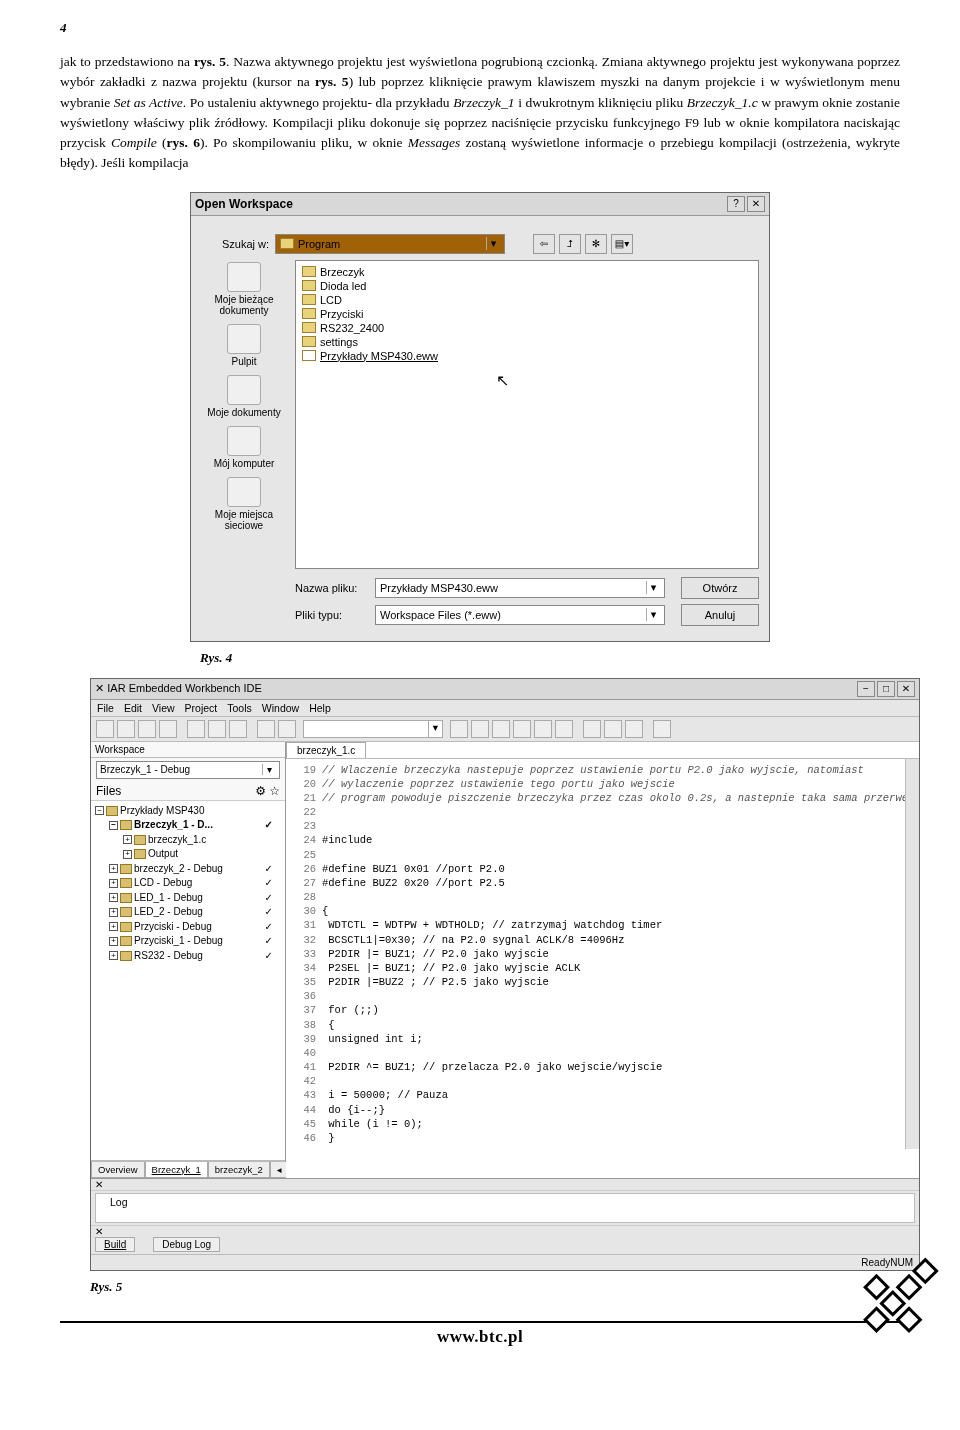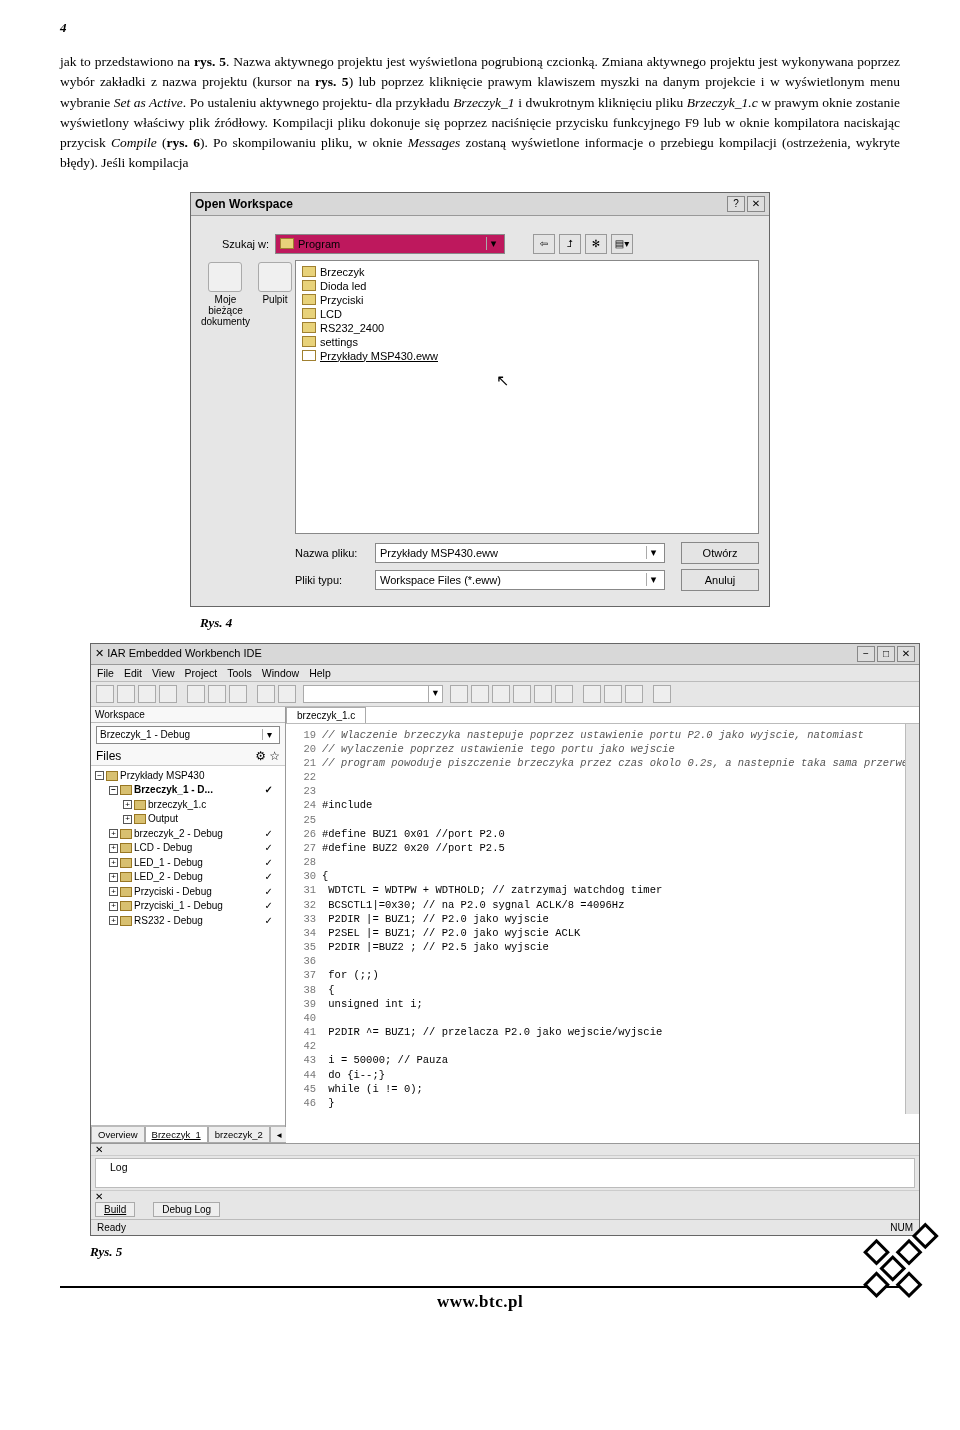--- a/index.html
+++ b/index.html
@@ -15,29 +15,29 @@
 
   
   .dlg1 { width: 580px; border: 1px solid #666; margin: 0 auto 6px auto; background: #e6e6e6; font-family: Tahoma, Arial, sans-serif; font-size: 11px; }
   .dlg1-title { display: flex; align-items: center; justify-content: space-between; padding: 3px 4px; background: #d8d8d8; border-bottom: 1px solid #999; }
   .dlg1-title-text { font-weight: bold; font-size: 12px; }
   .dlg1-title-btns { display: flex; gap: 2px; }
   .title-btn { width: 18px; height: 16px; border: 1px solid #888; background: #ddd; font-size: 10px; display: flex; align-items: center; justify-content: center; }
   .dlg1-body { padding: 18px 10px 10px 10px; }
   .look-in-row { display: flex; align-items: center; gap: 6px; margin-bottom: 6px; }
   .look-in-label { width: 68px; text-align: right; }
-  .look-in-combo { flex: 0 0 230px; height: 20px; border: 1px solid #888; background: #be185d; display: flex; align-items: center; padding: 0 4px; gap: 4px; }
+  .look-in-combo { flex: 0 0 230px; height: 20px; border: 1px solid #888; background: #a16207; display: flex; align-items: center; padding: 0 4px; gap: 4px; }
   .folder-glyph { width: 14px; height: 11px; background: #e8d27a; border: 1px solid #a08030; }
   .nav-btns { display: flex; gap: 4px; margin-left: 22px; }
   .nav-btn { width: 22px; height: 20px; border: 1px solid #999; background: #e4e4e4; display:flex;align-items:center;justify-content:center;font-size:10px; }
   .dlg1-main { display: flex; gap: 8px; }
-  .places { width: 86px; display: flex; gap: 8px; padding-top: 2px; }
+  .places { width: 86px; display: flex; flex-direction: column; gap: 8px; padding-top: 2px; }
   .place { display: flex; flex-direction: column; align-items: center; gap: 2px; text-align: center; font-size: 10px; line-height: 1.1; }
   .place-icon { width: 34px; height: 30px; border: 1px solid #aaa; background: #f0f0f0; border-radius: 3px; }
-  .file-pane { flex: 1; border: 1px solid #888; background: #fff; height: 274px; padding: 4px 6px; position: relative; }
+  .file-pane { flex: 1; border: 1px solid #888; background: #fff; height: 309px; padding: 4px 6px; position: relative; }
   .file-item { display: flex; align-items: center; gap: 4px; font-size: 11px; padding: 1px 0; }
   .file-item.sel { text-decoration: underline; }
   .cursor { position: absolute; left: 200px; top: 110px; font-size: 16px; }
   .bottom-rows { margin-top: 8px; padding-left: 94px; }
   .b-row { display: flex; align-items: center; gap: 6px; margin-bottom: 5px; }
   .b-label { width: 74px; text-align: left; }
   .b-combo { flex: 0 0 290px; height: 20px; border: 1px solid #888; background: #fff; display: flex; align-items: center; padding: 0 4px; }
   .b-btn { width: 78px; height: 22px; border: 1px solid #888; background: #e4e4e4; display:flex;align-items:center;justify-content:center;margin-left:auto; }
   .drop-arrow { margin-left:auto; width:14px; border-left:1px solid #aaa; text-align:center; }
 
@@ -68,21 +68,21 @@
   .code { font-family: 'Courier New', monospace; font-size:10.5px; line-height:1.35; padding:4px 8px; height:390px; overflow:hidden; position:relative; color:#555; font-style:italic; }
   .ln { display:inline-block; width:22px; text-align:right; margin-right:6px; color:#777; font-style:normal; }
   .code .n { font-style:normal; color:#000; }
   .scroll-r { position:absolute; right:0; top:0; width:14px; height:100%; background:#e4e4e4; border-left:1px solid #bbb; }
   .log-area { border-top:1px solid #999; }
   .log-body { height:30px; background:#fff; border:1px solid #bbb; margin:2px 4px; position:relative; }
   .log-label { position:absolute; left:14px; top:2px; font-size:10.5px; }
   .log-tabs { display:flex; gap:18px; padding:0 4px 2px 4px; font-size:10px; }
   .log-tab { padding:1px 8px; border:1px solid #aaa; background:#eee; }
   .log-tab.u { text-decoration:underline; }
-  .status { display:flex; justify-content:space-between; padding:2px 6px; border-top:1px solid #bbb; font-size:10px; }
+  .status { display:flex; justify-content:flex-end; padding:2px 6px; border-top:1px solid #bbb; font-size:10px; }
 
   .footer { text-align:center; font-weight:bold; font-size:17px; margin-top:26px; border-top:2px solid #000; padding-top:4px; letter-spacing:.5px; }
   .decor { position:absolute; right:18px; bottom:10px; }
   .decor svg { display:block; }
   .pagewrap { position:relative; }
 </style>
 </head>
 <body>
 <div class="pagewrap">
 
@@ -146,25 +146,25 @@
           <div class="file-item">
                 <span class="folder-glyph"></span>
                 <span>Brzeczyk</span>
               </div>
           <div class="file-item">
                 <span class="folder-glyph"></span>
                 <span>Dioda led</span>
               </div>
           <div class="file-item">
                 <span class="folder-glyph"></span>
+                <span>LCD</span>
+              </div>
+          <div class="file-item">
+                <span class="folder-glyph"></span>
                 <span>Przyciski</span>
-              </div>
-          <div class="file-item">
-                <span class="folder-glyph"></span>
-                <span>LCD</span>
               </div>
           <div class="file-item">
                 <span class="folder-glyph"></span>
                 <span>RS232_2400</span>
               </div>
           <div class="file-item">
                 <span class="folder-glyph"></span>
                 <span>settings</span>
               </div>
           <div class="file-item sel">

